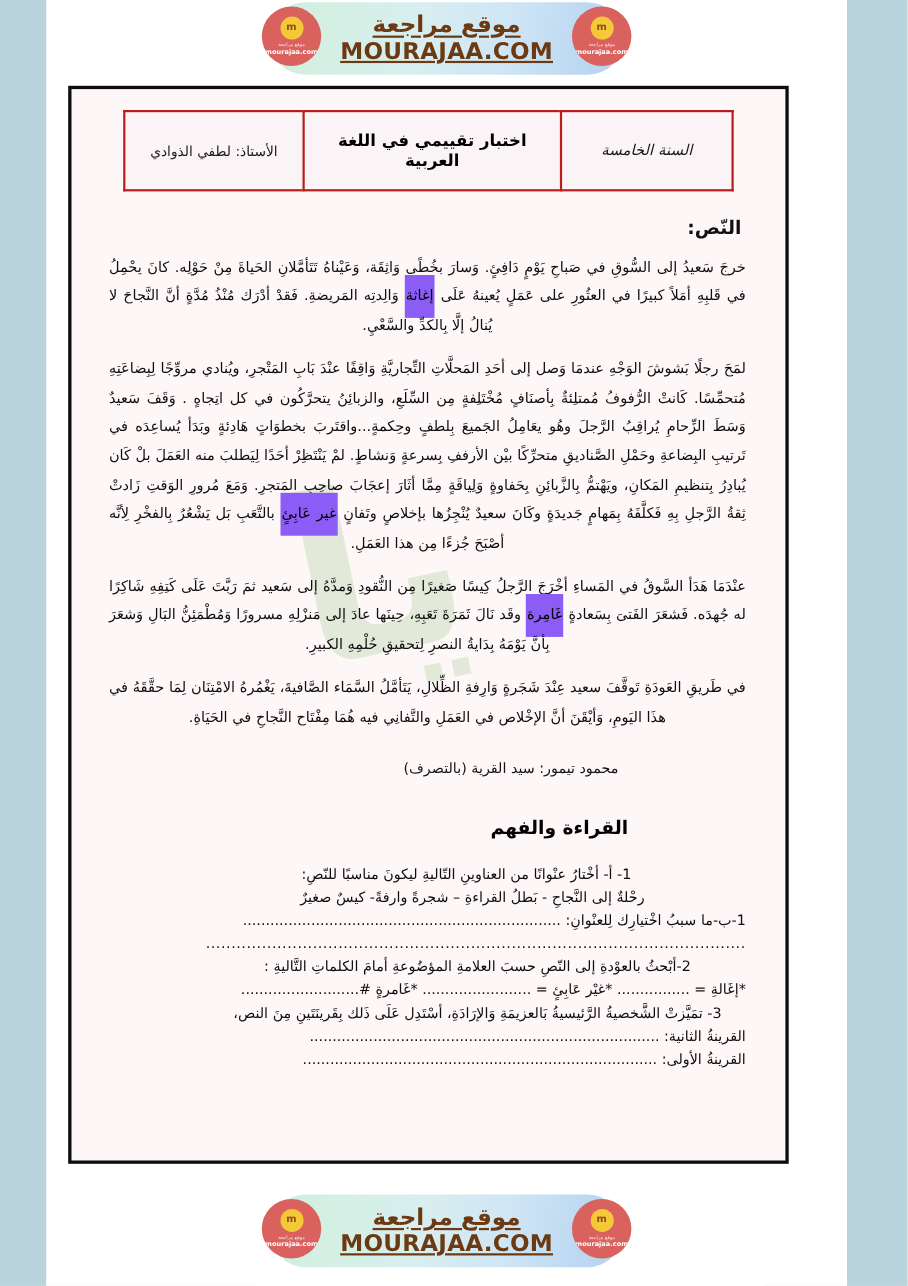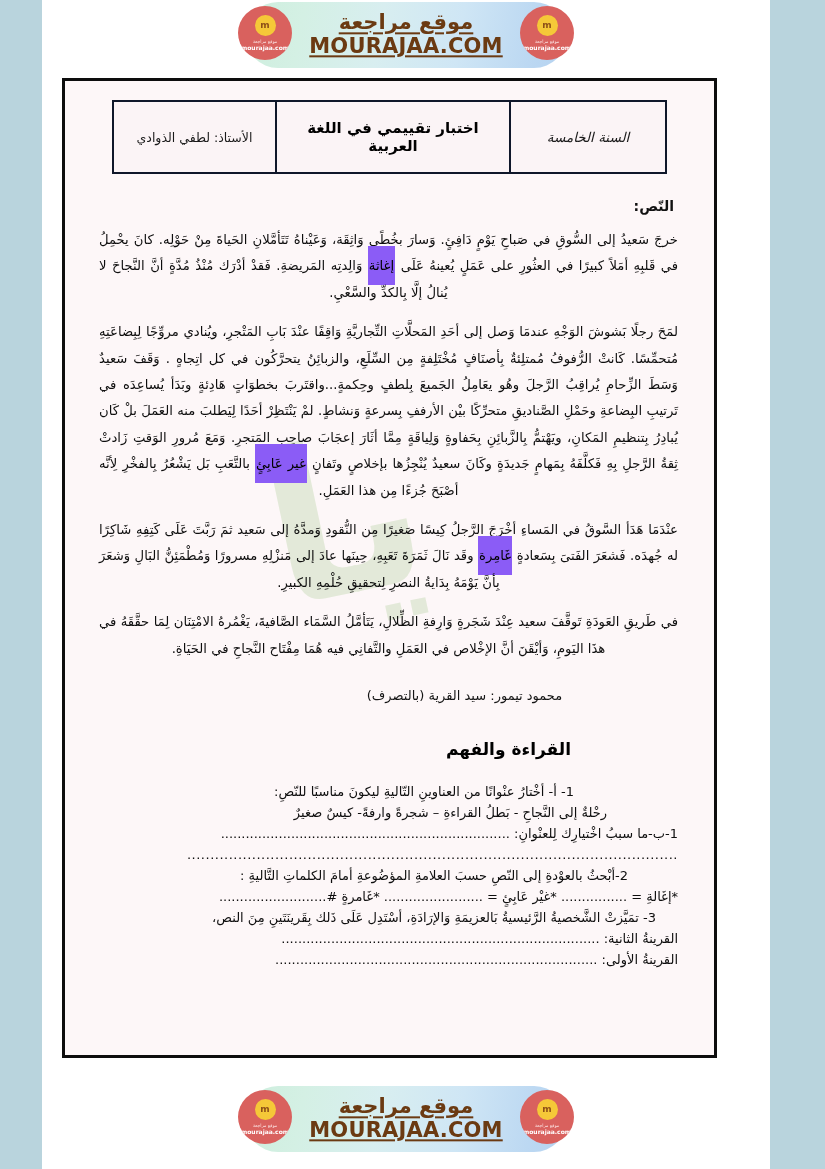--- a/index.html
+++ b/index.html
@@ -165,35 +165,35 @@
   }
 
   
   table.header-table {
     border-collapse: collapse;
     width: 553px;
     margin: 3px auto 0 auto;
     table-layout: fixed;
   }
   table.header-table td {
-    border: 2px solid #0f172a;
+    border: 2px solid #b91c1c;
     height: 72px;
     vertical-align: middle;
     text-align: center;
     background: #fbf4f6;
     padding: 4px 6px;
   }
   td.cell-year    { width: 156px; font-size: 13.5px; color: #1a1a1a; font-style: italic; }
   td.cell-title   { width: 234px; font-size: 15px; font-weight: bold; color: #000; }
   td.cell-teacher { width: 163px; font-size: 12.5px; color: #1a1a1a; }
 
   
   .label-nass {
     margin: 24px 12px 0 0;
-    font-size: 14px;
+    font-size: 17px;
     font-weight: bold;
     color: #111;
     text-align: right;
   }
 
   p.para {
     margin: 13px 8px 0 6px;
     font-size: 13.2px;
     line-height: 2.0;
     color: #0e0e0e;
@@ -225,21 +225,21 @@
 
   
   .questions {
     margin-top: 22px;
     font-size: 13px;
     color: #0e0e0e;
     line-height: 1.62;
   }
   .q-line { text-align: right; }
   .q-indent-1 { margin-right: 112px; }
-  .q-indent-2 { margin-right: 79px; }
+  .q-indent-2 { margin-right: 100px; }
   .q-indent-4 { margin-right: 58px; }
   .q-indent-6 { margin-right: 8px; }
   .q-indent-7 { margin-right: 30px; }
   .dotted-full { text-align: right; letter-spacing: 0.5px; }
 </style>
 </head>
 <body>
 
 <div class="sheet"></div>
 

